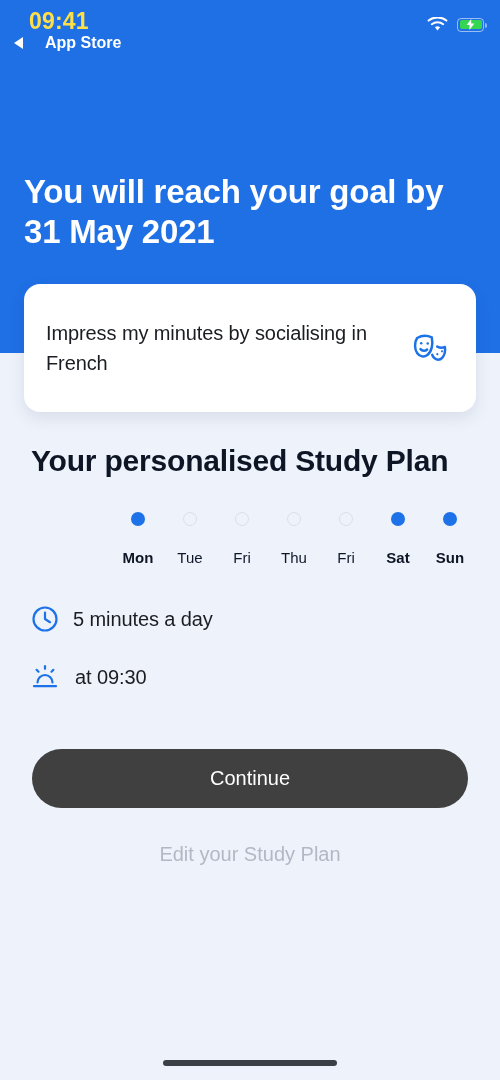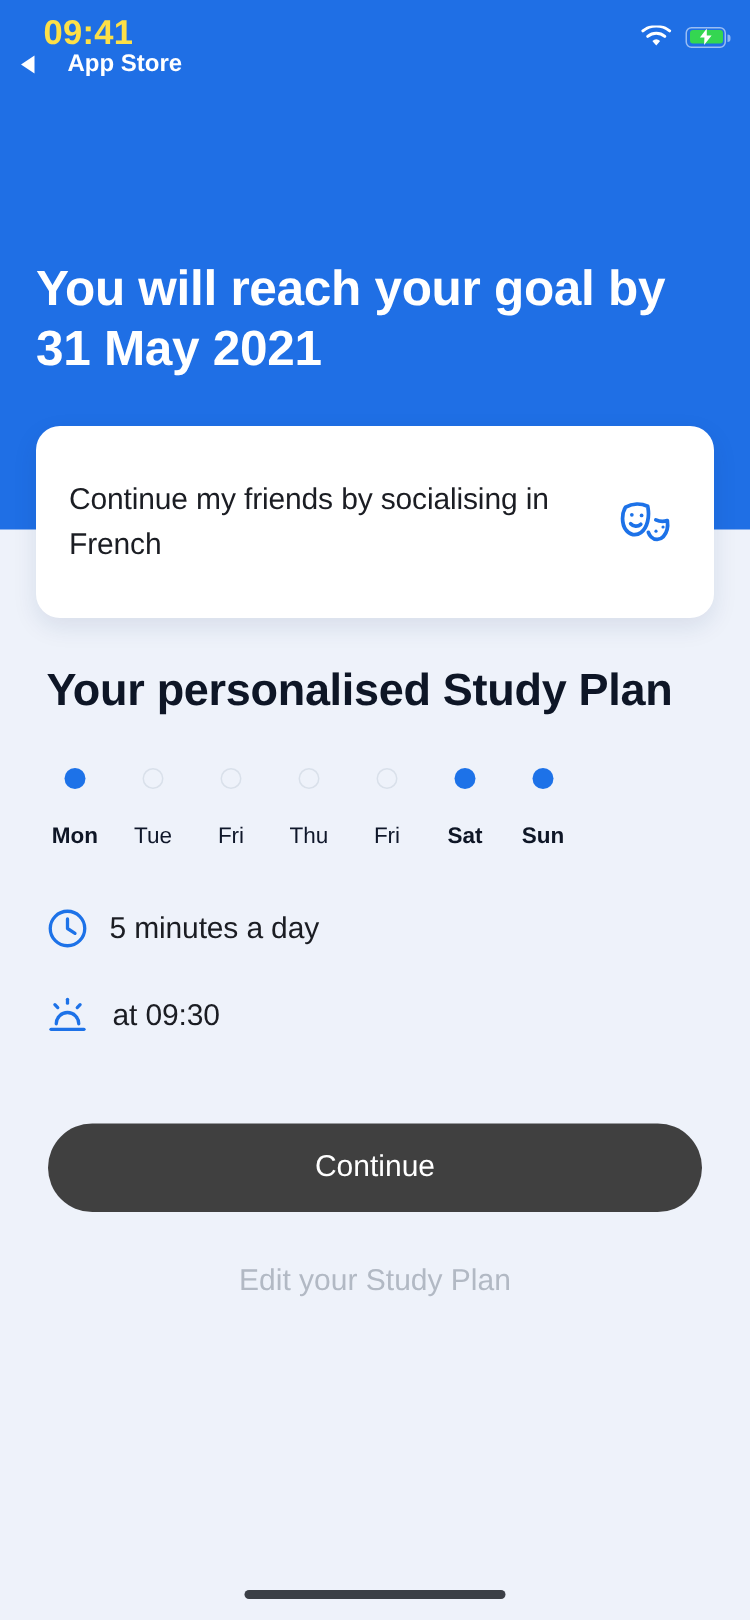--- a/index.html
+++ b/index.html
@@ -86,21 +86,21 @@
   
   .plan-title {
     position:absolute; left:31px; top:444px;
     font-size:30px; font-weight:bold; color:#0e1626;
     letter-spacing:-.2px;
   }
 
   .days {
     position:absolute; left:24px; top:512px;
     width:452px;
-    display:flex; justify-content:flex-start;
+    display:flex; justify-content:flex-end;
   }
   .day { width:52px; display:flex; flex-direction:column; align-items:center; }
   .dot { width:14px; height:14px; border-radius:50%; }
   .dot.on  { background:#1d72e8; }
   .dot.off { background:transparent; border:1.5px solid #d9e0ea; }
   .day-label { margin-top:23px; font-size:15px; }
   .day.sel   .day-label { color:#0e1626; font-weight:bold; }
   .day.unsel .day-label { color:#0f172a; }
 
   .detail {
@@ -157,21 +157,21 @@
           </svg>
         </div>
       </div>
     </div>
   </div>
 
   <div class="headline">You will reach your goal by 31 May 2021</div>
 </div>
 
 <div class="goal-card">
-  <div class="goal-text">Continue my friends by socialising in French</div>
+  <div class="goal-text">Impress my minutes by socialising in French</div>
   <svg class="goal-icon" viewBox="0 0 48 48">
     <g fill="none" stroke="#1d72e8" stroke-width="2.6" stroke-linecap="round" stroke-linejoin="round">
       <path d="M30.5 22.5c2.5 1.2 5.5 1.4 8 .5 .6 4.2-.3 8.6-2.8 11.2-2.4 2.5-6 2.6-8.4.2-.9-.9-1.6-2-2-3.2"></path>
       <circle cx="35.5" cy="27.5" r="1.1" fill="#1d72e8" stroke="none"></circle>
       <circle cx="30.6" cy="30.4" r="1.1" fill="#1d72e8" stroke="none"></circle>
       <path d="M9.5 13.6c4.6-2.6 10.6-2.8 15.3-.6 1.6 7.3-.2 15-4.6 18.3-3.5 2.6-8 1.8-10.5-1.8C6.6 25.4 6.6 18 9.5 13.6z"></path>
       <circle cx="13.8" cy="19" r="1.3" fill="#1d72e8" stroke="none"></circle>
       <circle cx="20.6" cy="19.4" r="1.3" fill="#1d72e8" stroke="none"></circle>
       <path d="M13 25.2c1.8 2 5 2.2 7 .4"></path>
     </g>

